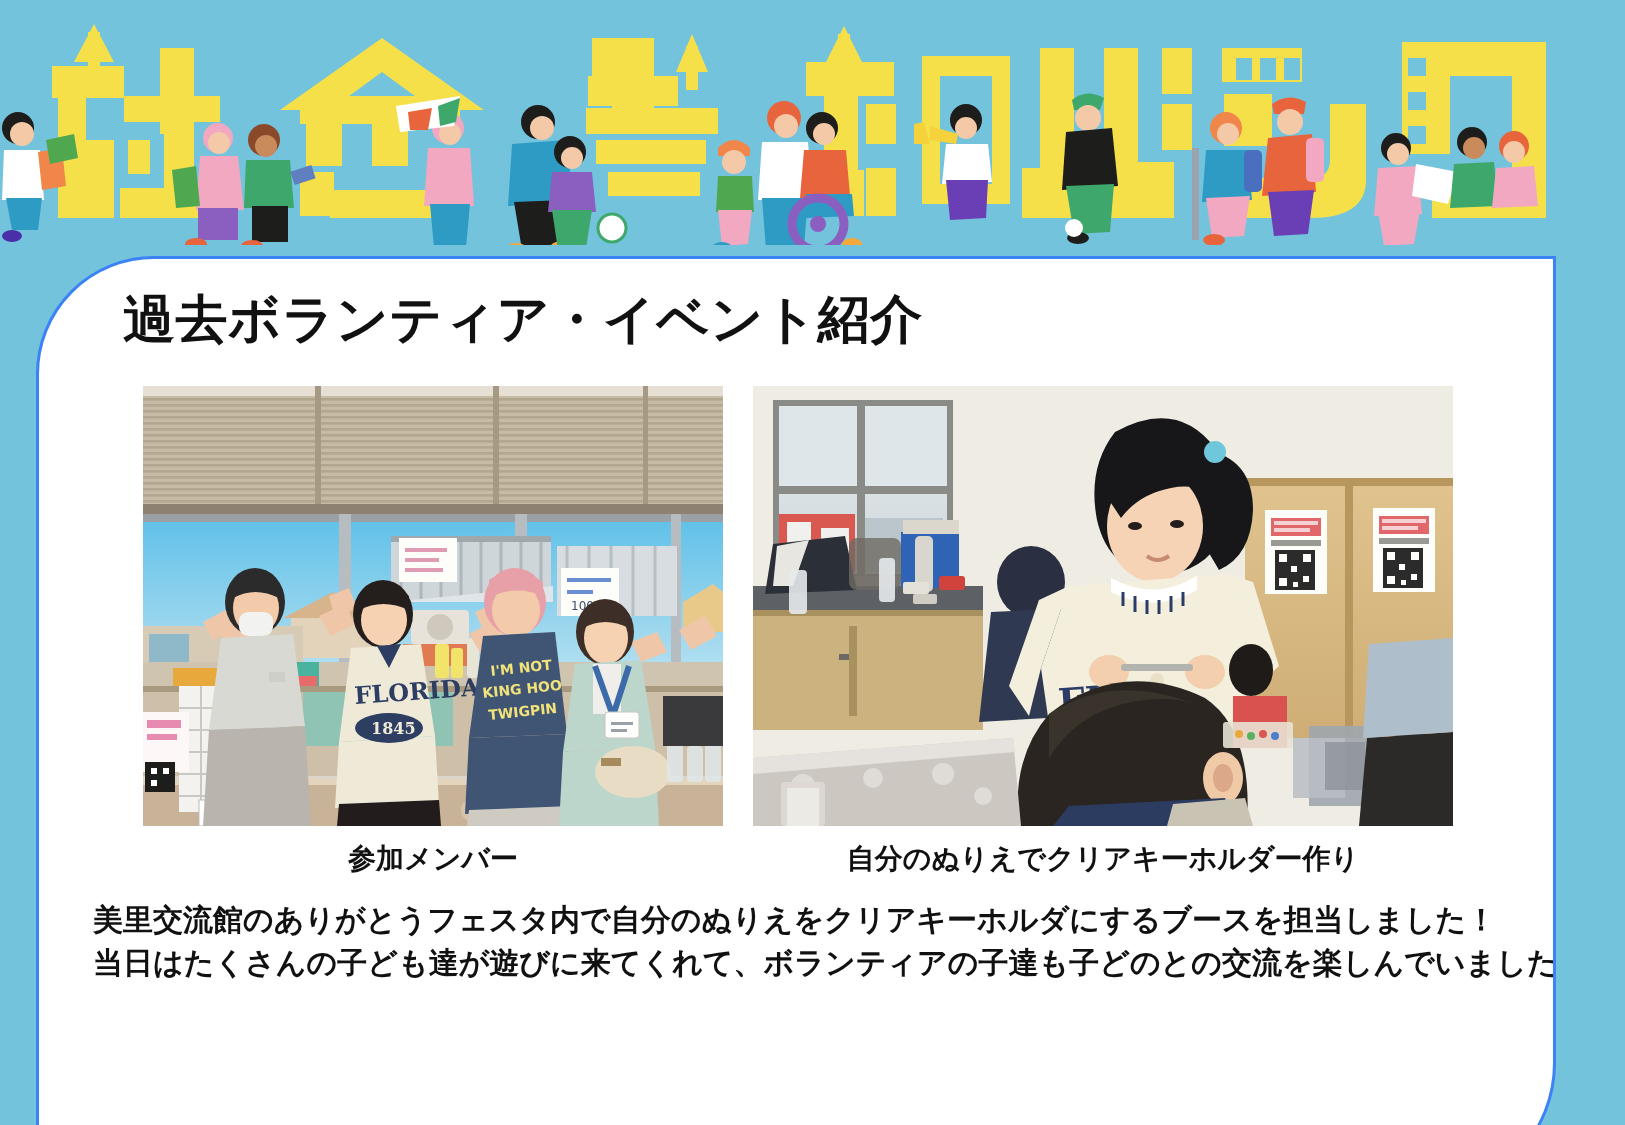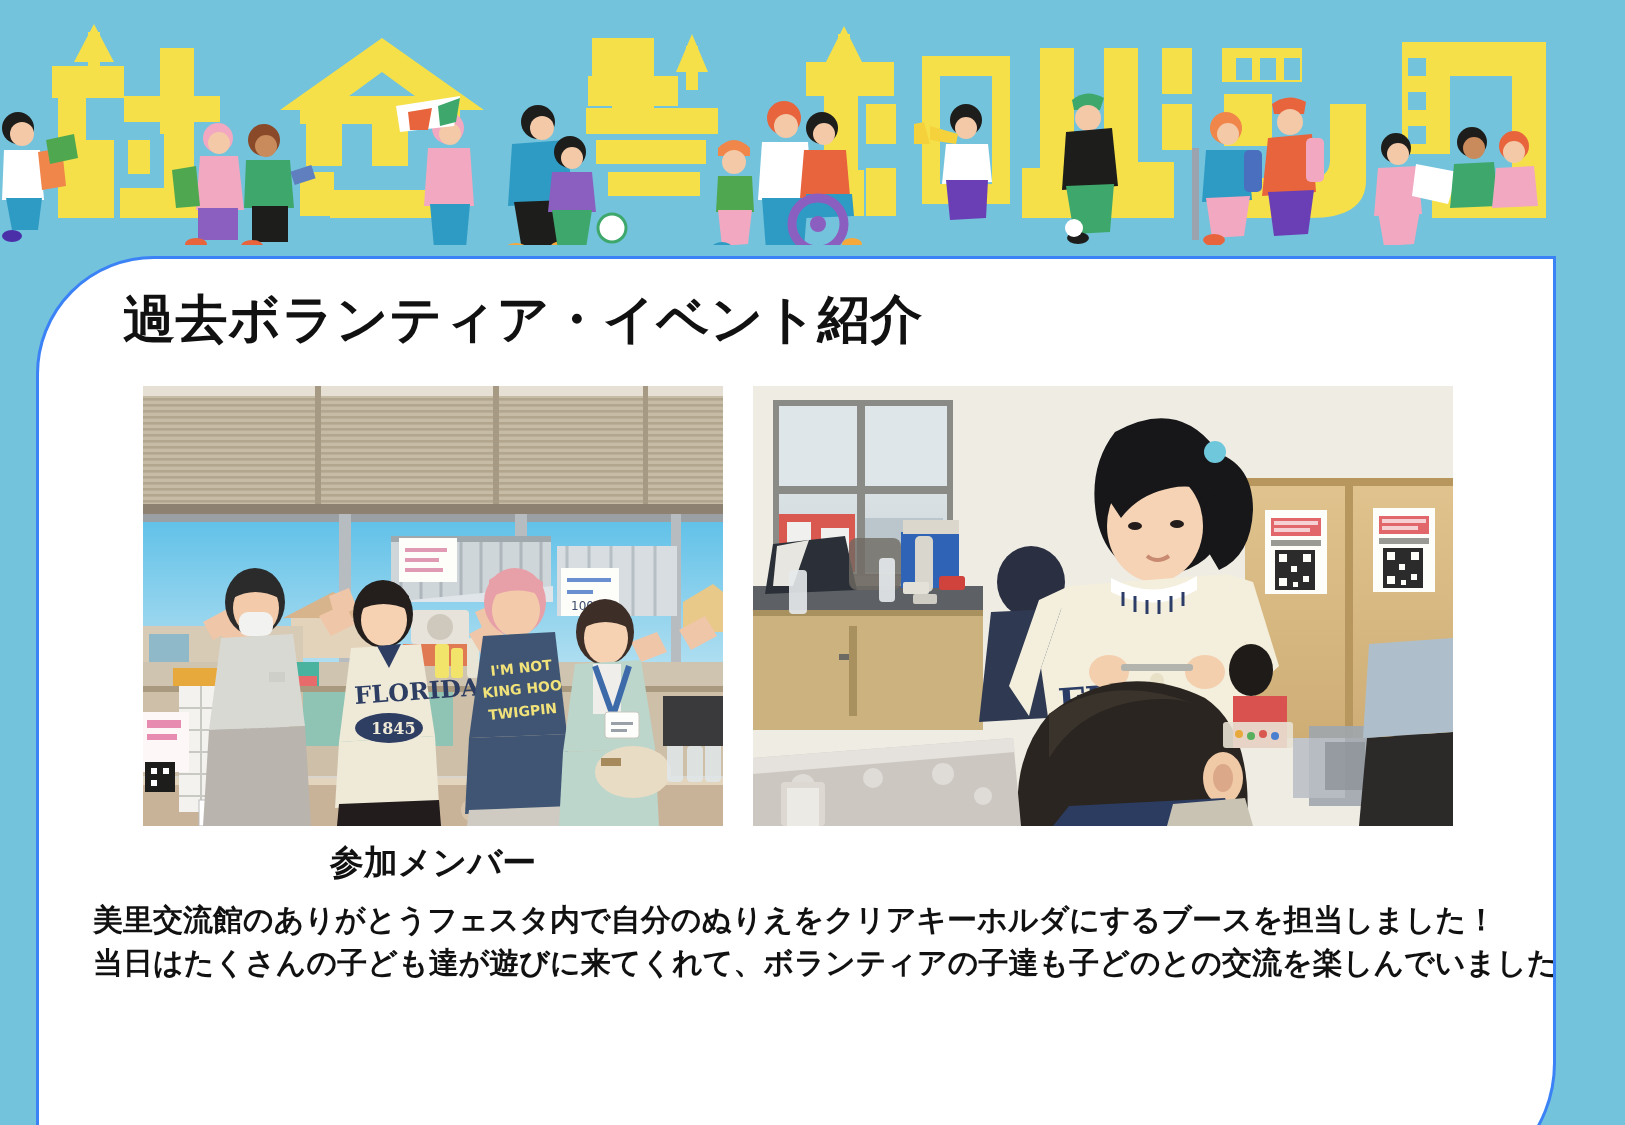--- a/index.html
+++ b/index.html
@@ -64,21 +64,21 @@
     overflow:hidden;
     background:#d9d4cc;
     display:block;
   }
   .photo.left  { height:440px; }
   .photo.right { height:440px; }
 
   .photo-caption {
     margin-top:18px;
     text-align:center;
-    font-size:34px;
+    font-size:28px;
     font-weight:700;
     color:#111;
     white-space:nowrap;
     line-height:1.1;
   }
 
   
   .body-text {
     position:absolute;
     left:54px;
@@ -637,20 +637,21 @@
 
           <g>
             <rect x="470" y="336" width="70" height="26" rx="3" fill="#e8e2d4" opacity="0.9"></rect>
             <circle cx="486" cy="348" r="4" fill="#e8a93c"></circle>
             <circle cx="498" cy="350" r="4" fill="#58b05e"></circle>
             <circle cx="510" cy="348" r="4" fill="#d9584f"></circle>
             <circle cx="522" cy="350" r="4" fill="#4a7fd0"></circle>
           </g>
         </svg>
       </div>
+      <div class="photo-caption">自分のぬりえでクリアキーホルダー作り</div>
     </div>
   </div>
 
   <div class="body-text">
     <div>美里交流館のありがとうフェスタ内で自分のぬりえをクリアキーホルダにするブースを担当しました！</div>
     <div>当日はたくさんの子ども達が遊びに来てくれて、ボランティアの子達も子どのとの交流を楽しんでいました！</div>
   </div>
 </div>
 
 </body></html>

